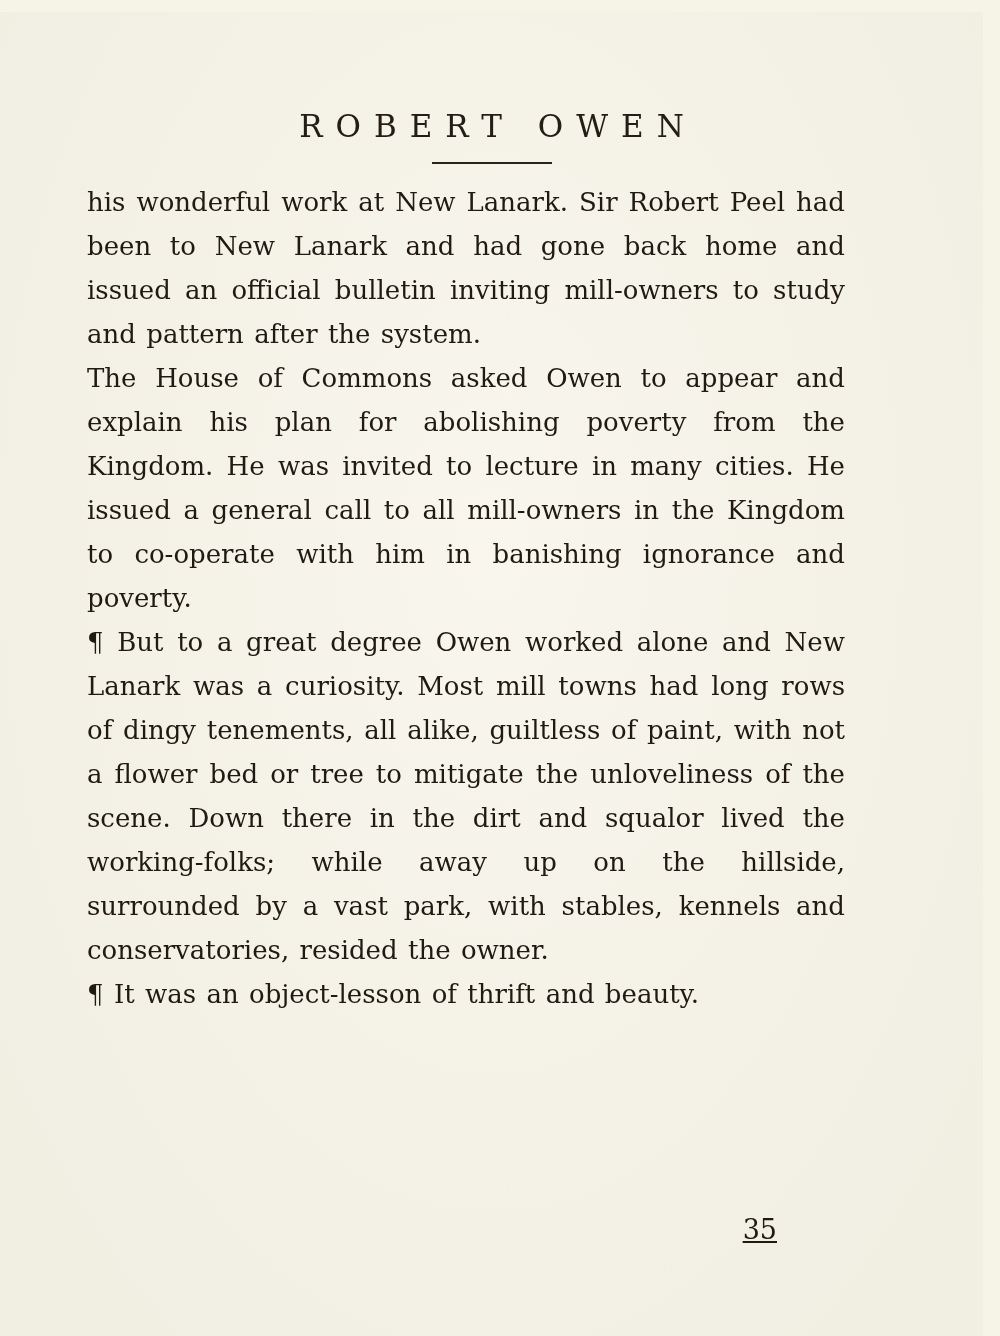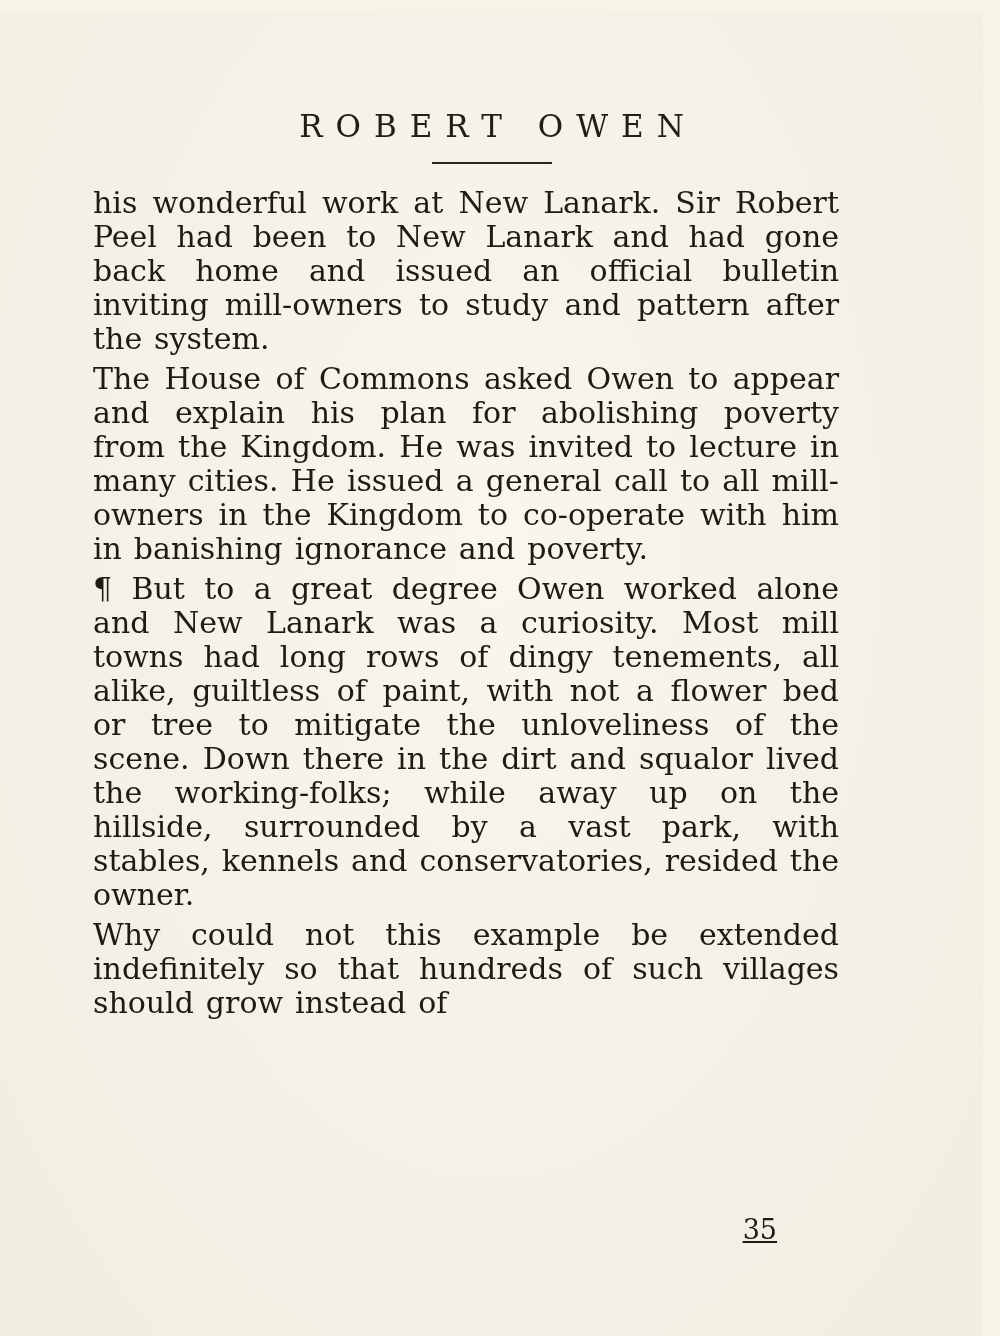--- a/index.html
+++ b/index.html
@@ -47,23 +47,23 @@
     height: 2px;
     background: #2a231a;
   }
   .body-block {
     position: absolute;
     top: 168px;
     left: 87px;
     width: 758px;
   }
   .body-block p {
-    margin: 6px;
-    font-size: 30px;
-    line-height: 34px;
+    margin: 0;
+    font-size: 26px;
+    line-height: 44px;
     text-align: justify;
     word-spacing: 0.08em;
     color: #211a12;
   }
   .page-number {
     position: absolute;
     top: 1202px;
     left: 87px;
     width: 690px;
     text-align: right;
@@ -78,18 +78,18 @@
 <div class="page">
 
   <h1 class="title">ROBERT OWEN</h1>
 
   <div class="title-rule"></div>
 
   <div class="body-block">
     <p>his wonderful work at New Lanark. Sir Robert Peel had been to New Lanark and had gone back home and issued an official bulletin inviting mill-owners to study and pattern after the system.</p>
     <p>The House of Commons asked Owen to appear and explain his plan for abolishing poverty from the Kingdom. He was invited to lecture in many cities. He issued a general call to all mill-owners in the Kingdom to co-operate with him in banishing ignorance and poverty.</p>
     <p>¶ But to a great degree Owen worked alone and New Lanark was a curiosity. Most mill towns had long rows of dingy tenements, all alike, guiltless of paint, with not a flower bed or tree to mitigate the unloveliness of the scene. Down there in the dirt and squalor lived the working-folks; while away up on the hillside, surrounded by a vast park, with stables, kennels and conservatories, resided the owner.</p>
-    <p>Why could not this example be extended indefinitely so that hundreds of such villages should grow instead of</p>
+    <p>¶ It was an object-lesson of thrift and beauty.</p>
   </div>
 
   <div class="page-number">35</div>
 
 </div>
 
 </body></html>

